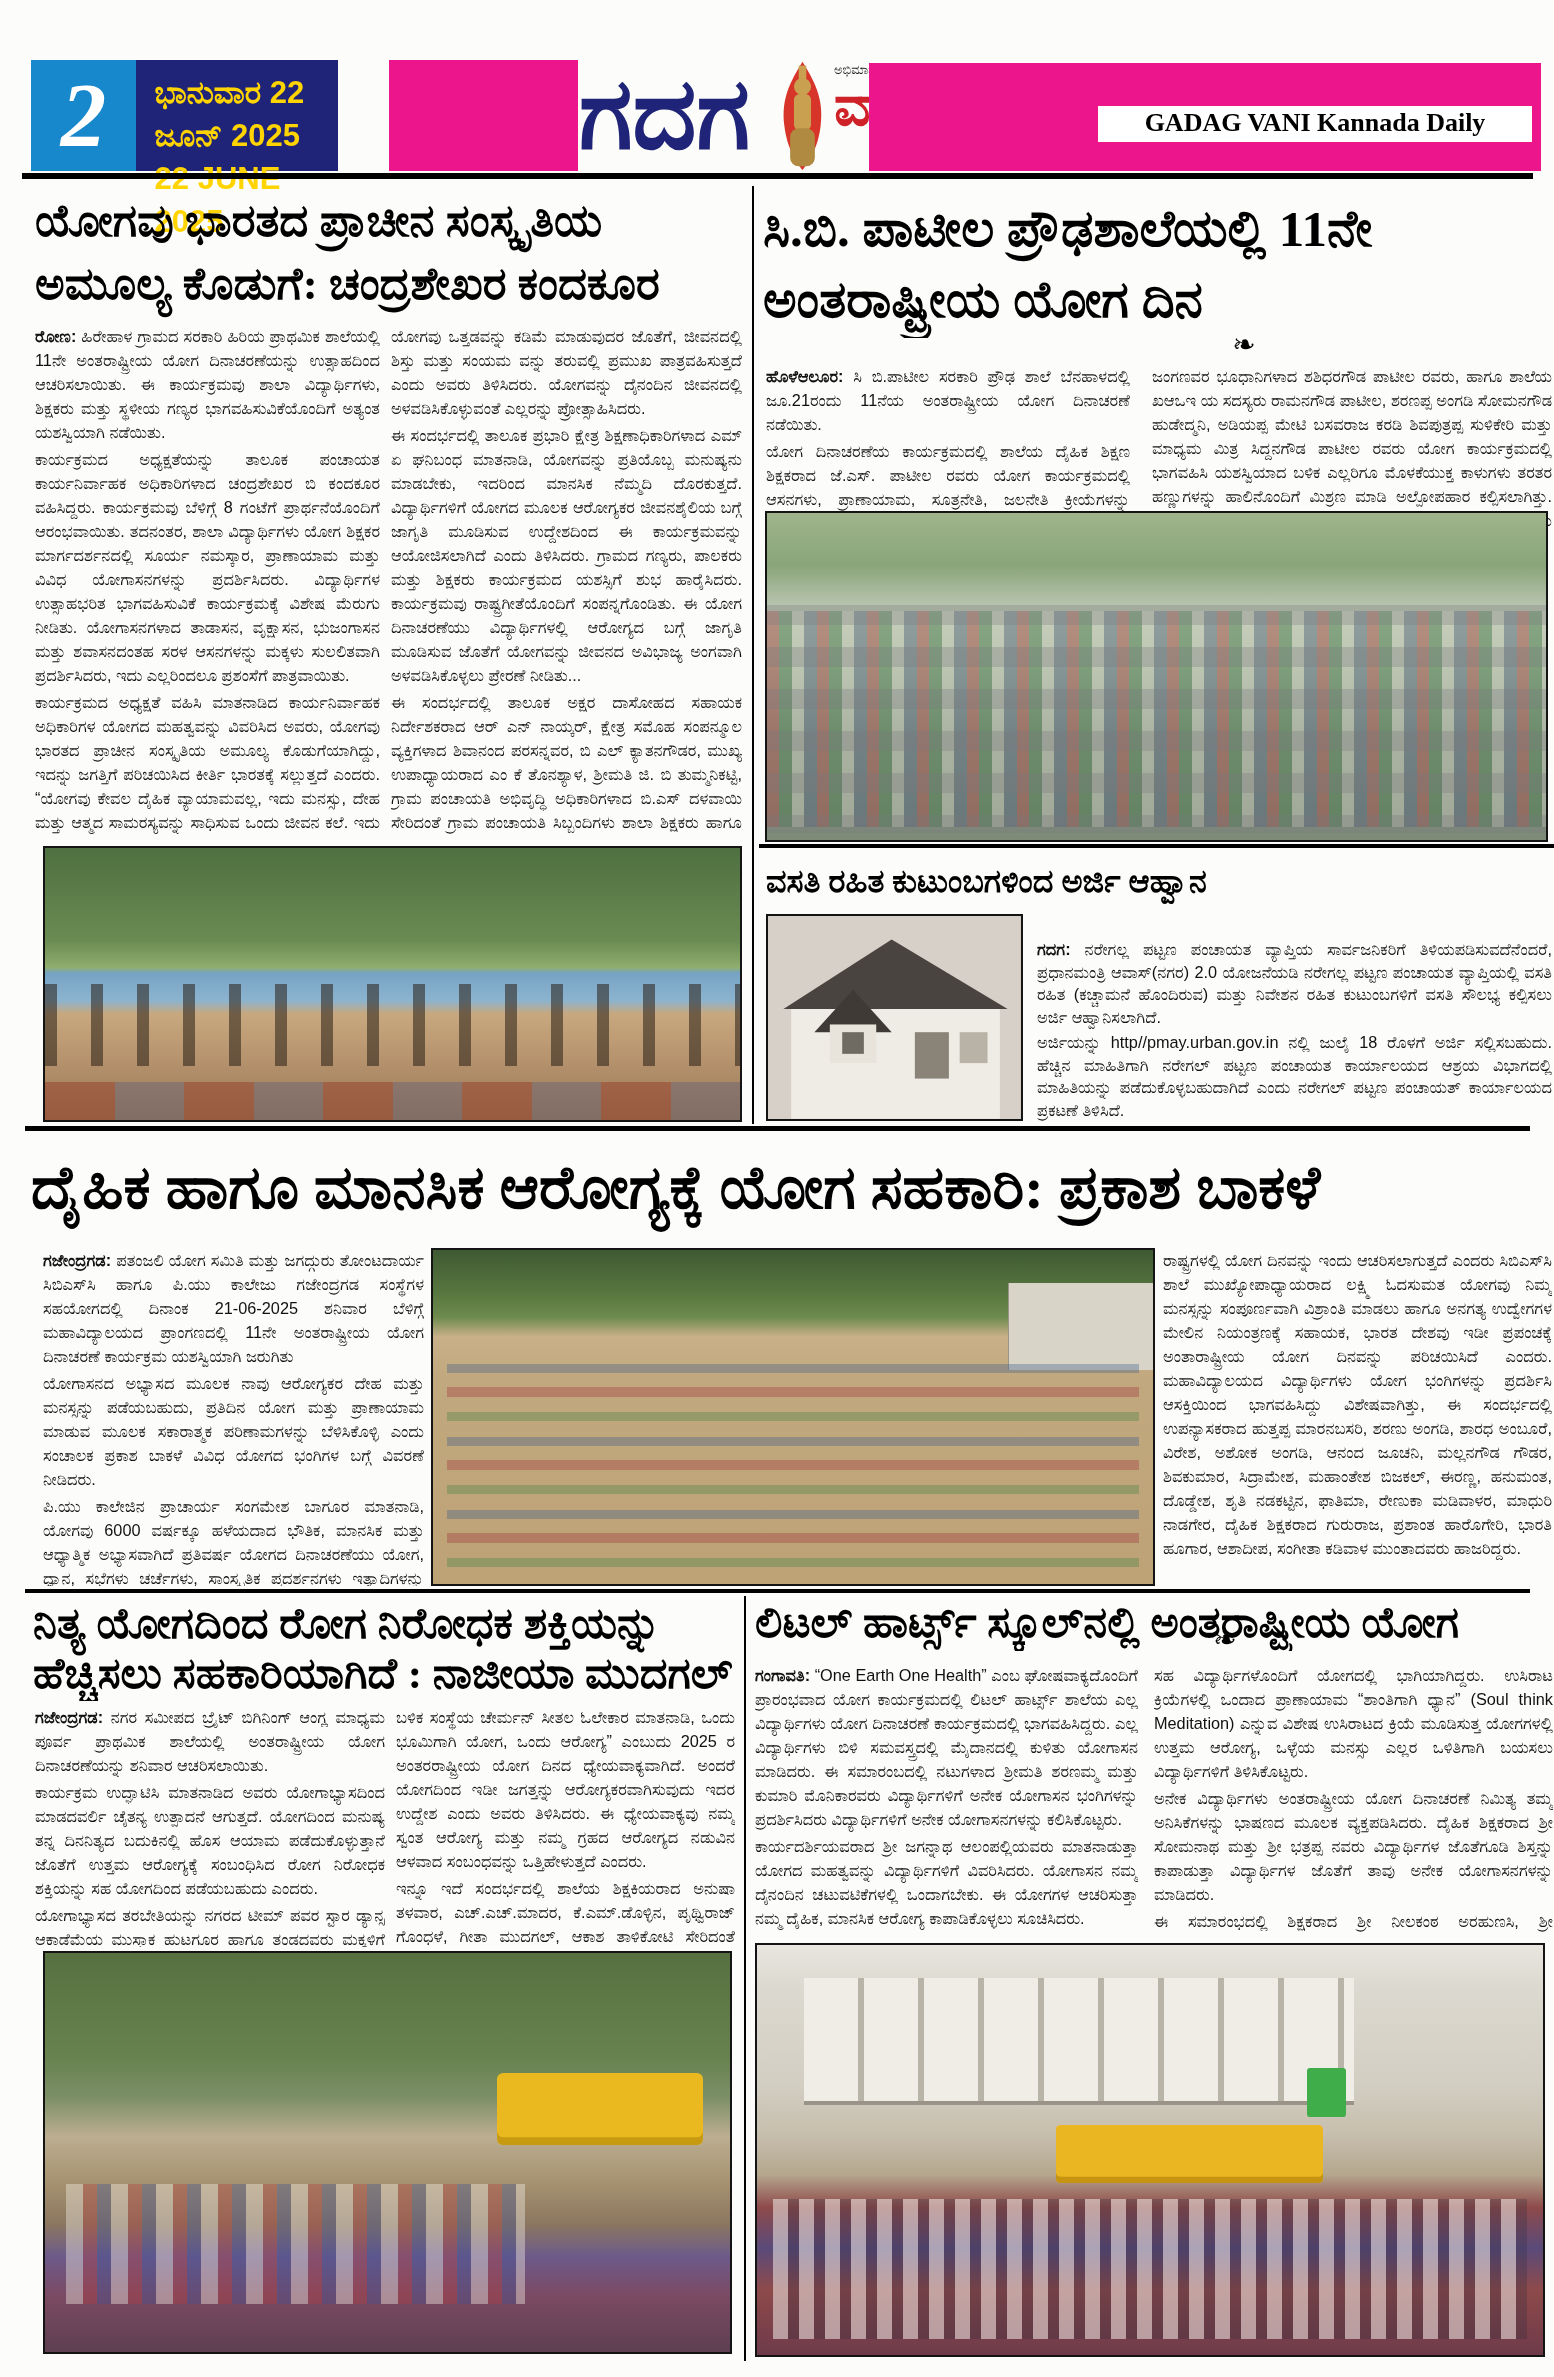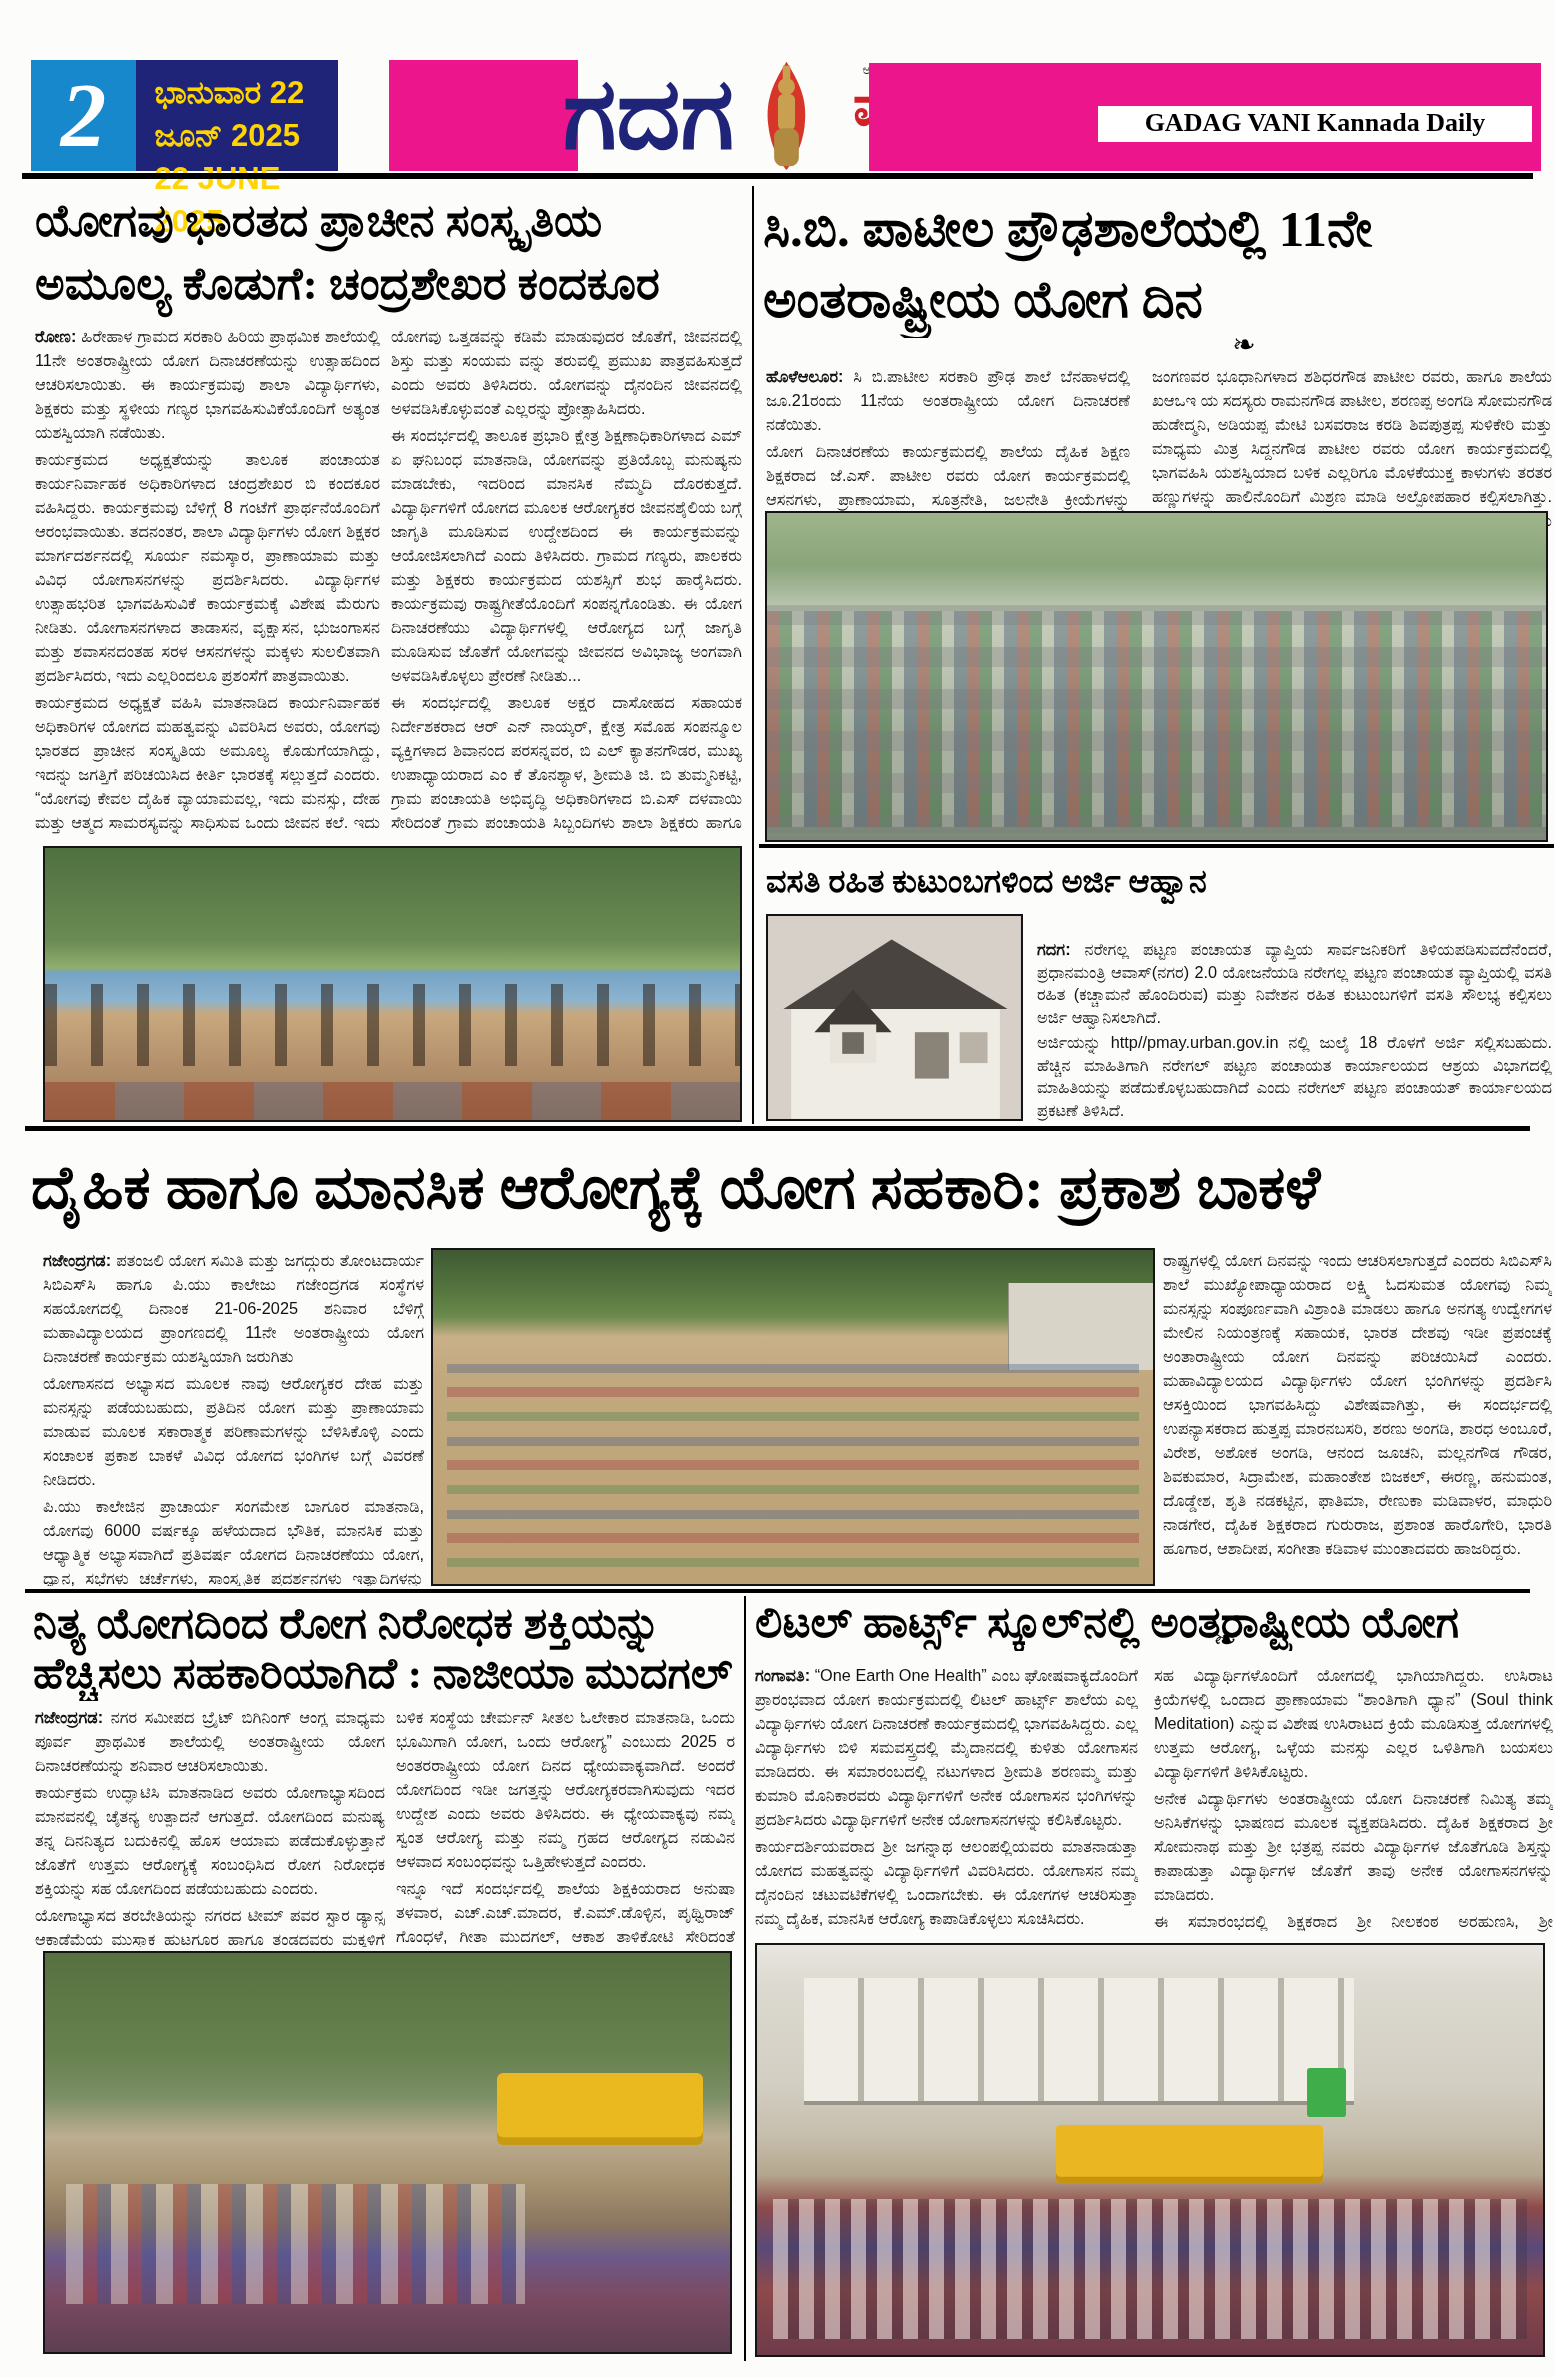--- a/index.html
+++ b/index.html
@@ -38,21 +38,21 @@
     <span>2</span>
   </div>
 
   <div class="abs date-box" style="left:136px;top:60px;width:202px;height:111px;">
     <div>ಭಾನುವಾರ 22 ಜೂನ್ 2025</div>
     <div>22 JUNE 2025</div>
   </div>
 
   <div class="abs pink" style="left:389px;top:60px;width:189px;height:111px;"></div>
 
-  <div class="abs" style="left:563px;top:54px;width:387px;height:121px;display:flex;align-items:center;text-align:right;">
+  <div class="abs" style="left:579px;top:54px;width:387px;height:121px;display:flex;align-items:center;">
     <span class="logo-gadag">ಗದಗ</span>
     <span class="abs" style="left:195px;top:1.5px;width:57px;height:118px;">
       <svg width="57" height="118" viewBox="0 0 60 120" xmlns="http://www.w3.org/2000/svg">
         <path d="M30 4 C42 24 53 42 49 72 C46 96 36 110 30 118 C24 110 14 96 11 72 C7 42 18 24 30 4 Z" fill="#d7342a"></path>
         <rect x="26" y="8" width="8" height="16" fill="#c9a050"></rect>
         <circle cx="30" cy="30" r="9" fill="#c9a050"></circle>
         <rect x="21" y="38" width="18" height="38" rx="6" fill="#c9a050"></rect>
         <rect x="17" y="74" width="26" height="40" rx="9" fill="#b08a40"></rect>
       </svg>
     </span>
@@ -162,21 +162,21 @@
 
   <div class="abs rule" style="left:25px;top:1589px;width:1505px;height:3.9px;"></div>
 
   <div class="abs rule" style="left:744px;top:1596px;width:2.3px;height:765px;"></div>
 
   <div class="abs hl" style="left:33px;top:1599px;width:701px;height:102px;font-size:43px;line-height:50px;">ನಿತ್ಯ ಯೋಗದಿಂದ ರೋಗ ನಿರೋಧಕ ಶಕ್ತಿಯನ್ನು ಹೆಚ್ಚಿಸಲು ಸಹಕಾರಿಯಾಗಿದೆ : ನಾಜೀಯಾ ಮುದಗಲ್</div>
 
   <div class="abs bodycol" style="left:35px;top:1705px;width:350px;height:242px;">
     <p><span class="dateline">ಗಜೇಂದ್ರಗಡ:</span>
       <span>ನಗರ ಸಮೀಪದ ಬ್ರೈಟ್ ಬಿಗಿನಿಂಗ್ ಆಂಗ್ಲ ಮಾಧ್ಯಮ ಪೂರ್ವ ಪ್ರಾಥಮಿಕ ಶಾಲೆಯಲ್ಲಿ ಅಂತರಾಷ್ಟ್ರೀಯ ಯೋಗ ದಿನಾಚರಣೆಯನ್ನು ಶನಿವಾರ ಆಚರಿಸಲಾಯಿತು.</span></p>
-    <p>ಕಾರ್ಯಕ್ರಮ ಉದ್ಘಾಟಿಸಿ ಮಾತನಾಡಿದ ಅವರು ಯೋಗಾಭ್ಯಾಸದಿಂದ ಮಾನವನಲ್ಲಿ ಚೈತನ್ಯ ಉತ್ಪಾದನೆ ಆಗುತ್ತದೆ. ಯೋಗದಿಂದ ಮನುಷ್ಯ ತನ್ನ ದಿನನಿತ್ಯದ ಬದುಕಿನಲ್ಲಿ ಹೊಸ ಆಯಾಮ ಪಡೆದುಕೊಳ್ಳುತ್ತಾನೆ ಜೊತೆಗೆ ಉತ್ತಮ ಆರೋಗ್ಯಕ್ಕೆ ಸಂಬಂಧಿಸಿದ ರೋಗ ನಿರೋಧಕ ಶಕ್ತಿಯನ್ನು ಸಹ ಯೋಗದಿಂದ ಪಡೆಯಬಹುದು ಎಂದರು.</p>
+    <p>ಕಾರ್ಯಕ್ರಮ ಉದ್ಘಾಟಿಸಿ ಮಾತನಾಡಿದ ಅವರು ಯೋಗಾಭ್ಯಾಸದಿಂದ ಮಾಡದವರ್ಲಿ ಚೈತನ್ಯ ಉತ್ಪಾದನೆ ಆಗುತ್ತದೆ. ಯೋಗದಿಂದ ಮನುಷ್ಯ ತನ್ನ ದಿನನಿತ್ಯದ ಬದುಕಿನಲ್ಲಿ ಹೊಸ ಆಯಾಮ ಪಡೆದುಕೊಳ್ಳುತ್ತಾನೆ ಜೊತೆಗೆ ಉತ್ತಮ ಆರೋಗ್ಯಕ್ಕೆ ಸಂಬಂಧಿಸಿದ ರೋಗ ನಿರೋಧಕ ಶಕ್ತಿಯನ್ನು ಸಹ ಯೋಗದಿಂದ ಪಡೆಯಬಹುದು ಎಂದರು.</p>
     <p>ಯೋಗಾಭ್ಯಾಸದ ತರಬೇತಿಯನ್ನು ನಗರದ ಟೀಮ್ ಪವರ ಸ್ಟಾರ ಡ್ಯಾನ್ಸ ಆಕಾಡೆಮೆಯ ಮುಸ್ತಾಕ ಹುಟಗೂರ ಹಾಗೂ ತಂಡದವರು ಮಕ್ಕಳಿಗೆ ಯೋಗಾಭ್ಯಾಸ ಮಾಡಿಸಿದರು.</p>
   </div>
 
   <div class="abs bodycol" style="left:396px;top:1705px;width:339px;height:242px;">
     <p>ಬಳಿಕ ಸಂಸ್ಥೆಯ ಚೇರ್ಮನ್ ಸೀತಲ ಓಲೇಕಾರ ಮಾತನಾಡಿ, ಒಂದು ಭೂಮಿಗಾಗಿ ಯೋಗ, ಒಂದು ಆರೋಗ್ಯ” ಎಂಬುದು 2025 ರ ಅಂತರರಾಷ್ಟ್ರೀಯ ಯೋಗ ದಿನದ ಧ್ಯೇಯವಾಕ್ಯವಾಗಿದೆ. ಅಂದರೆ ಯೋಗದಿಂದ ಇಡೀ ಜಗತ್ತನ್ನು ಆರೋಗ್ಯಕರವಾಗಿಸುವುದು ಇದರ ಉದ್ದೇಶ ಎಂದು ಅವರು ತಿಳಿಸಿದರು. ಈ ಧ್ಯೇಯವಾಕ್ಯವು ನಮ್ಮ ಸ್ವಂತ ಆರೋಗ್ಯ ಮತ್ತು ನಮ್ಮ ಗ್ರಹದ ಆರೋಗ್ಯದ ನಡುವಿನ ಆಳವಾದ ಸಂಬಂಧವನ್ನು ಒತ್ತಿಹೇಳುತ್ತದೆ ಎಂದರು.</p>
     <p>ಇನ್ನೂ ಇದೆ ಸಂದರ್ಭದಲ್ಲಿ ಶಾಲೆಯ ಶಿಕ್ಷಕಿಯರಾದ ಅನುಷಾ ತಳವಾರ, ಎಚ್.ಎಚ್.ಮಾದರ, ಕೆ.ಎಮ್.ಡೊಳ್ಳಿನ, ಪೃಥ್ವಿರಾಜ್ ಗೊಂಧಳೆ, ಗೀತಾ ಮುದಗಲ್, ಆಕಾಶ ತಾಳಿಕೋಟಿ ಸೇರಿದಂತೆ ಮುದ್ದು ವಿಧ್ಯಾರ್ಥಿಗಳು ಇದ್ದರು.</p>
   </div>
 
   <div class="abs photo" style="left:43px;top:1951px;width:689px;height:403px;
        background:linear-gradient(180deg,#56713f 0%,#68824f 26%,#7b8f66 36%,#bcae91 46%,#a5916f 58%,#8b7660 68%,#6d5a8a 76%,#7b4a63 86%,#5e3f52 100%);">

